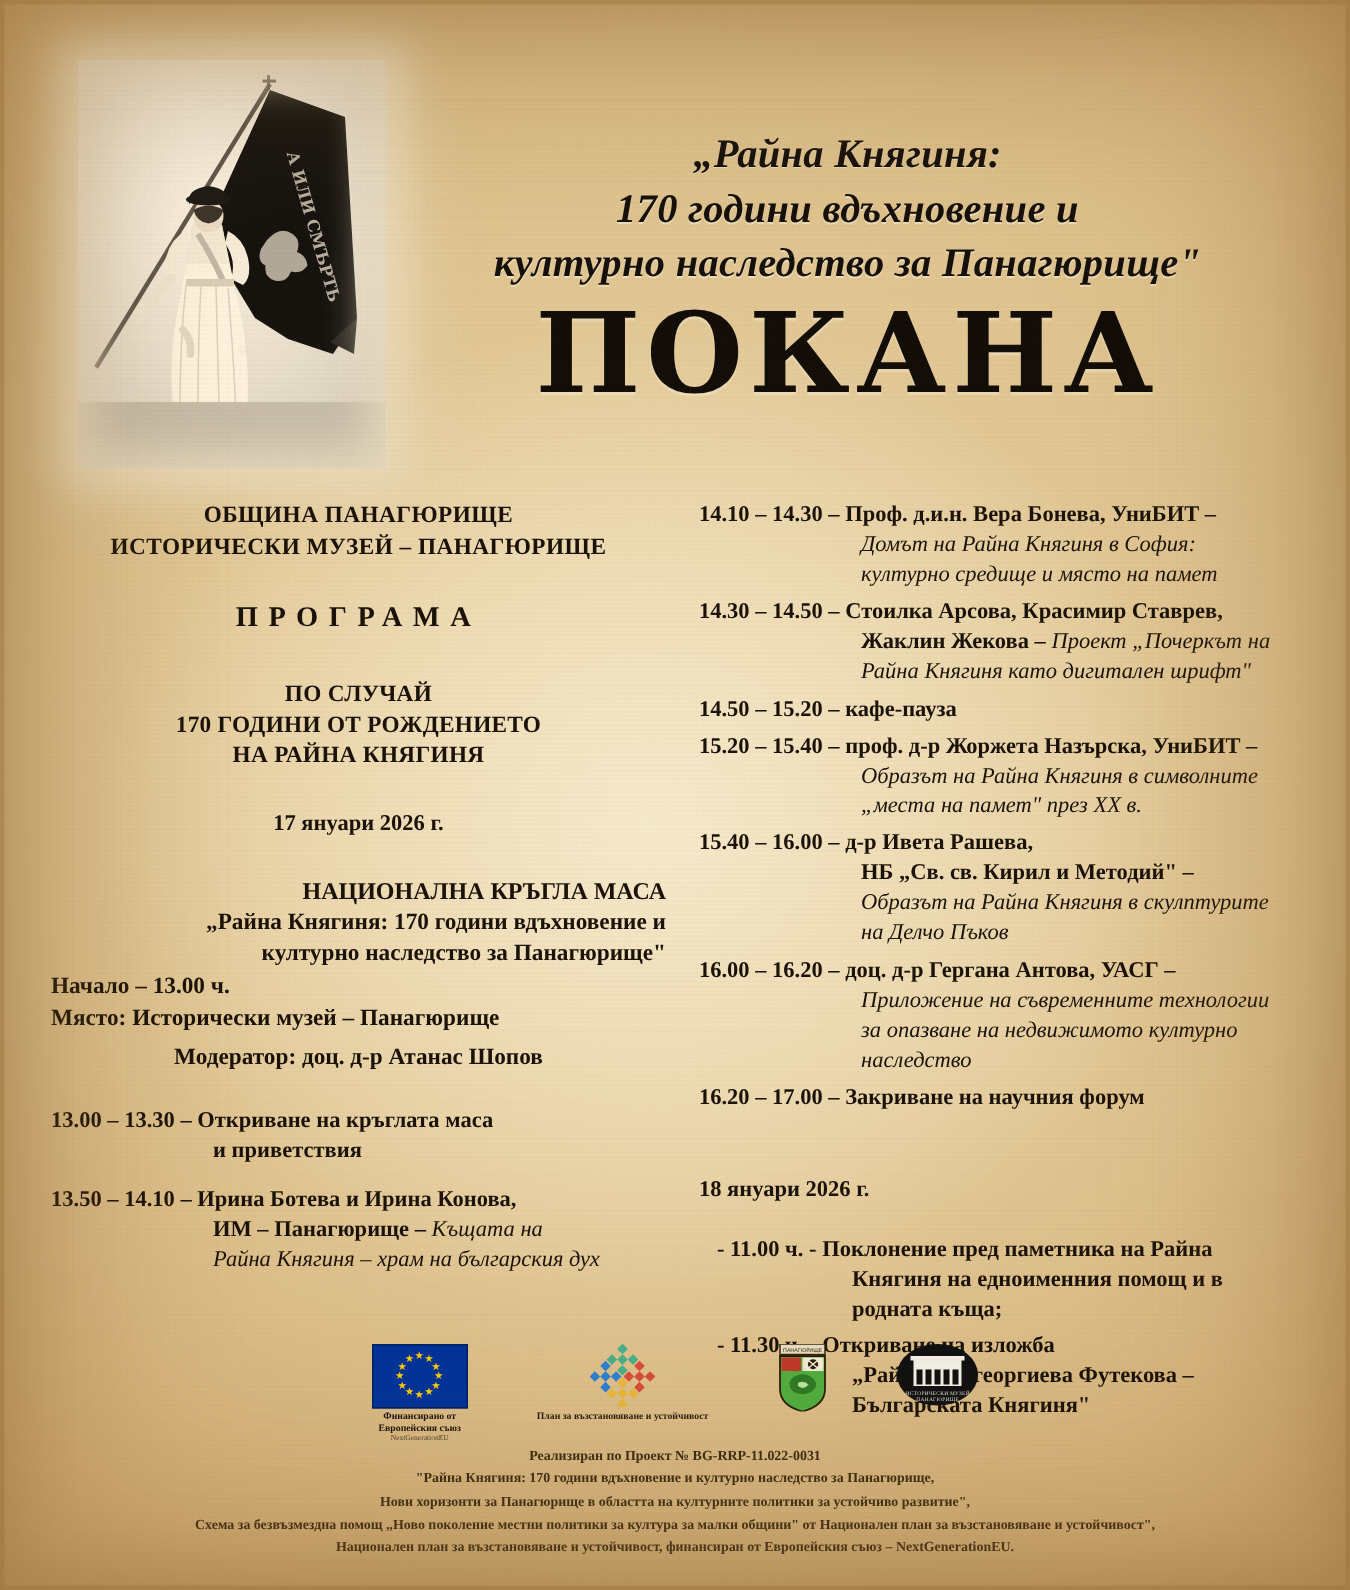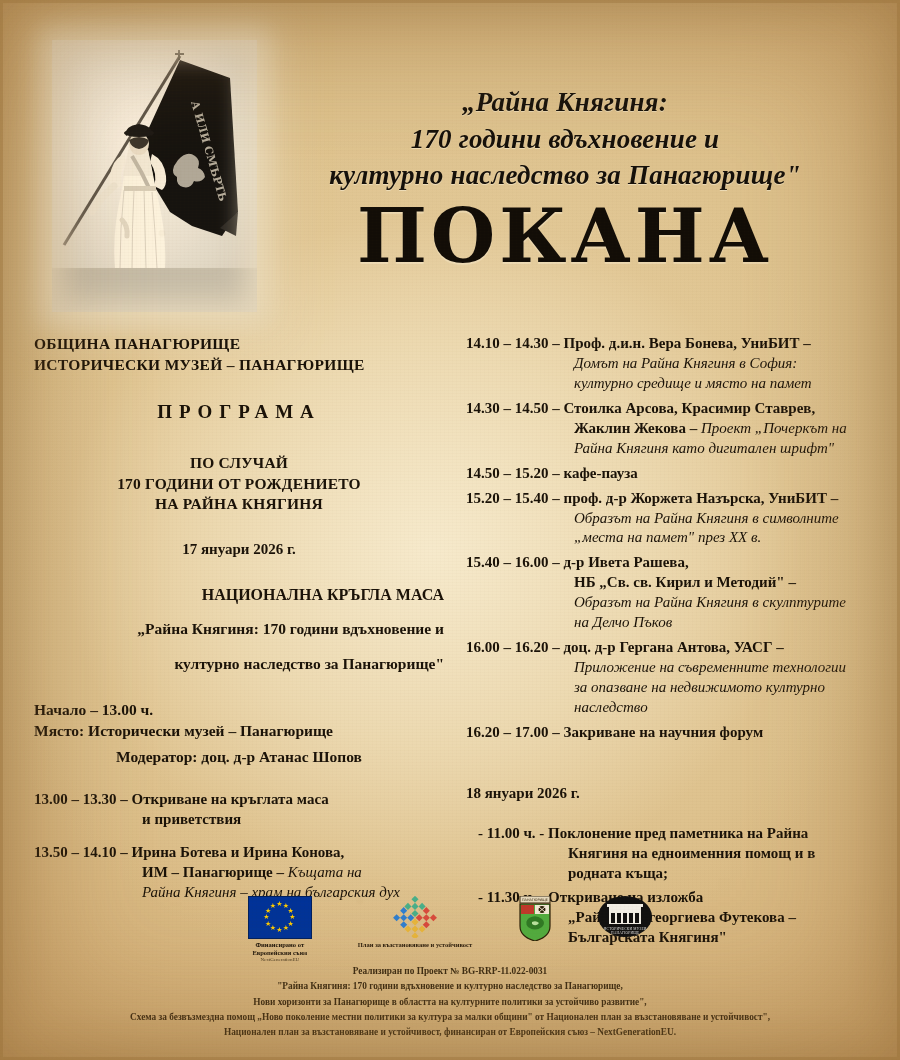--- a/index.html
+++ b/index.html
@@ -66,33 +66,33 @@
     font-family:"DejaVu Serif","Liberation Serif",serif;
     text-shadow:0 2px 1px rgba(255,246,224,.35);
   }
 
   
   .columns{position:relative;display:flex;padding:16px 26px 0 26px;gap:12px;}
   .col{width:50%;box-sizing:border-box;}
   .col-left{padding-left:8px;}
   .col-right{padding-left:10px;}
 
-  .org{font-weight:700;font-size:15.5px;line-height:1.33;letter-spacing:.3px;}
+  .org{text-align:center;font-weight:700;font-size:15.5px;line-height:1.33;letter-spacing:.3px;}
   .programa{
     text-align:center;font-weight:700;font-size:19px;letter-spacing:7px;margin-top:26px;
   }
   .occasion{
     text-align:center;font-weight:700;font-size:15.5px;line-height:1.32;margin-top:30px;letter-spacing:.2px;
   }
   .date1{text-align:center;font-weight:700;font-size:15px;margin-top:26px;}
   .round{
     text-align:right;font-weight:700;font-size:16px;line-height:1.34;margin-top:26px;
   }
-  .round .sub{font-size:15.5px;margin-top:14px;}
-  .startinfo{font-weight:700;font-size:15.5px;line-height:1.4;margin-top:24px;}
+  .round .sub{font-size:15.5px;}
+  .startinfo{font-weight:700;font-size:15.5px;line-height:1.4;}
   .moderator{text-align:center;font-weight:700;font-size:15.5px;margin-top:6px;}
 
   .sched{margin-top:24px;}
   .sched .entry{
     font-size:15px;line-height:1.33;font-weight:700;margin-bottom:13px;
     text-indent:-108px;padding-left:108px;
   }
   .sched .entry .ital{font-style:italic;font-weight:400;}
   .col-right .sched{margin-top:0;}
   .col-right .entry{margin-bottom:5px;}

